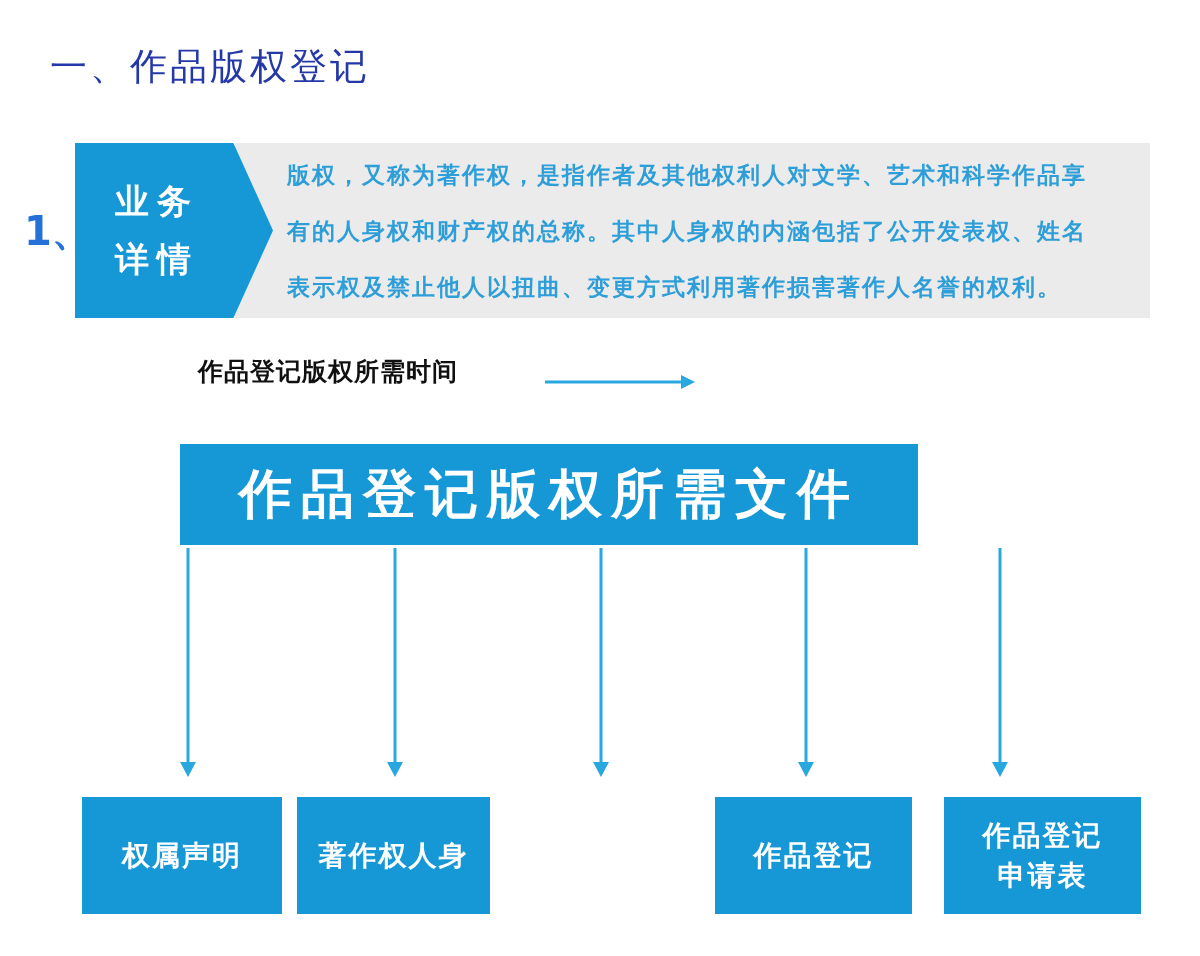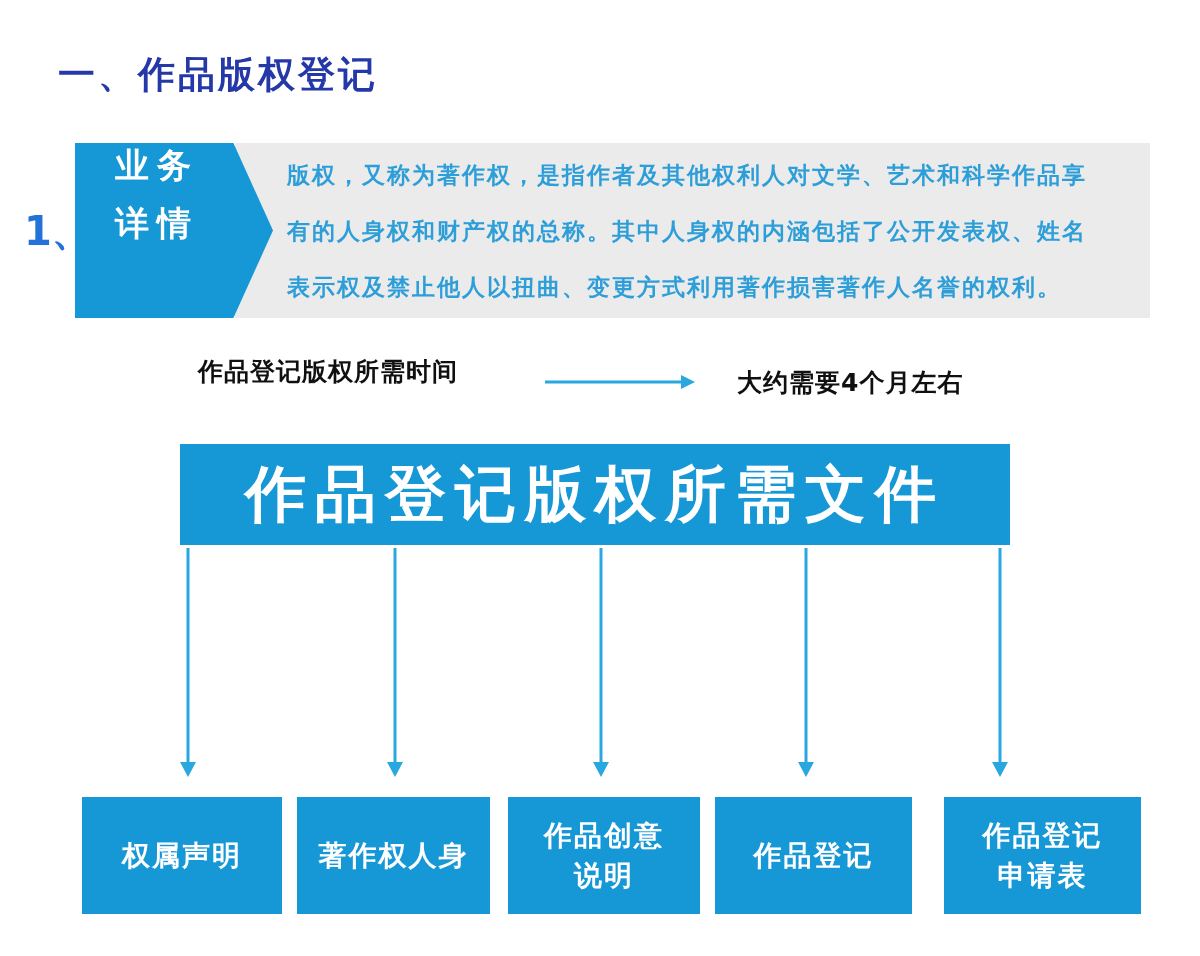--- a/index.html
+++ b/index.html
@@ -12,23 +12,23 @@
     position: relative;
     width: 1200px;
     height: 956px;
     background: #ffffff;
     overflow: hidden;
   }
   .title {
     position: absolute;
     left: 50px;
     top: 42px;
-    margin: 8px;
+    margin: 0;
     font-size: 37px;
-    font-weight: bold;
+    font-weight: normal;
     color: var(--title-blue, #2438a8);
     letter-spacing: 3px;
   }
   .item-number {
     position: absolute;
     left: 24px;
     top: 204px;
     font-size: 40px;
     font-weight: bold;
     color: var(--number-blue, #2472d8);
@@ -37,21 +37,21 @@
     position: absolute;
     left: 75px;
     top: 143px;
     width: 198px;
     height: 175px;
     background: var(--accent-blue, #1697d6);
     clip-path: polygon(0 0, 80% 0, 100% 50%, 80% 100%, 0 100%);
     display: flex;
     flex-direction: column;
     align-items: center;
-    justify-content: flex-start;
+    justify-content: center;
     gap: 12px;
     color: #ffffff;
     font-size: 34px;
     font-weight: bold;
     letter-spacing: 8px;
     padding-right: 34px;
     box-sizing: border-box;
     z-index: 2;
   }
   .desc-box {
@@ -97,25 +97,25 @@
     top: 366px;
     font-size: 25px;
     font-weight: bold;
     color: #101010;
     letter-spacing: 1px;
   }
   .banner {
     position: absolute;
     left: 180px;
     top: 444px;
-    width: 830px;
+    width: 738px;
     height: 101px;
     background: var(--accent-blue, #1697d6);
     color: #ffffff;
-    font-size: 61px;
+    font-size: 53px;
     font-weight: bold;
     letter-spacing: 9px;
     display: flex;
     align-items: center;
     justify-content: center;
   }
   .v-arrow {
     position: absolute;
     top: 548px;
     width: 16px;
@@ -178,21 +178,20 @@
     <p>表示权及禁止他人以扭曲、变更方式利用著作损害著作人名誉的权利。</p>
   </div>
 
   <span class="time-label">作品登记版权所需时间</span>
 
   <svg class="h-arrow" width="150" height="20" viewBox="0 0 150 20">
     <line x1="0" y1="10" x2="136" y2="10" stroke="#29a8e0" stroke-width="3"></line>
     <polygon points="136,3 150,10 136,17" fill="#29a8e0"></polygon>
   </svg>
 
-  <span class="time-value">大约需要4个月左右</span>
 
   <div class="banner">作品登记版权所需文件</div>
 
   <div class="v-arrow" style="left:180px">
     <div class="shaft"></div>
     <div class="head"></div>
   </div>
   <div class="v-arrow" style="left:387px">
     <div class="shaft"></div>
     <div class="head"></div>
@@ -211,24 +210,20 @@
   </div>
 
   <div class="doc-box" style="left:82px; width:200px">
     <span>权属声明</span>
       <span></span>
   </div>
   <div class="doc-box" style="left:297px; width:193px">
     <span>著作权人身</span>
       <span></span>
   </div>
-  <div class="doc-box" style="left:508px; width:192px">
-    <span>作品创意</span>
-      <span>说明</span>
-  </div>
   <div class="doc-box" style="left:715px; width:197px">
     <span>作品登记</span>
   </div>
   <div class="doc-box" style="left:944px; width:197px">
     <span>作品登记</span>
       <span>申请表</span>
   </div>
 
 </div>
 

